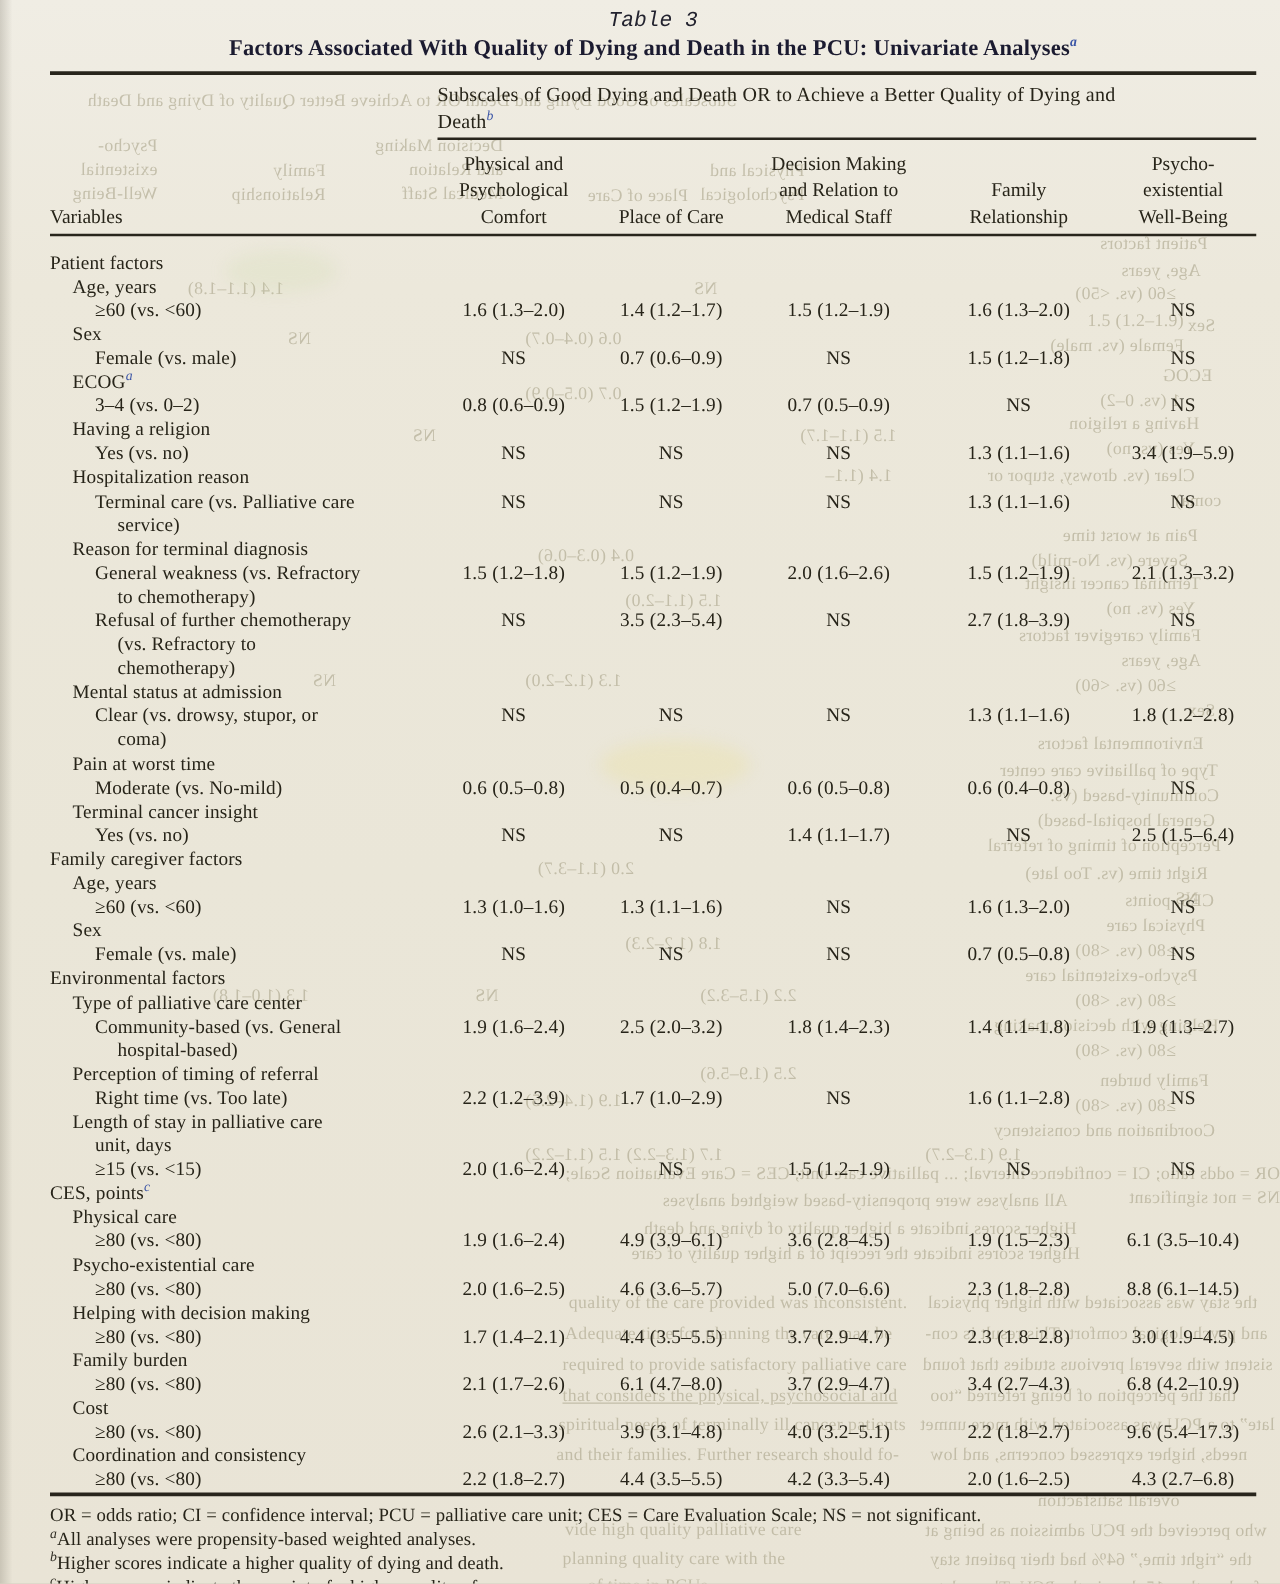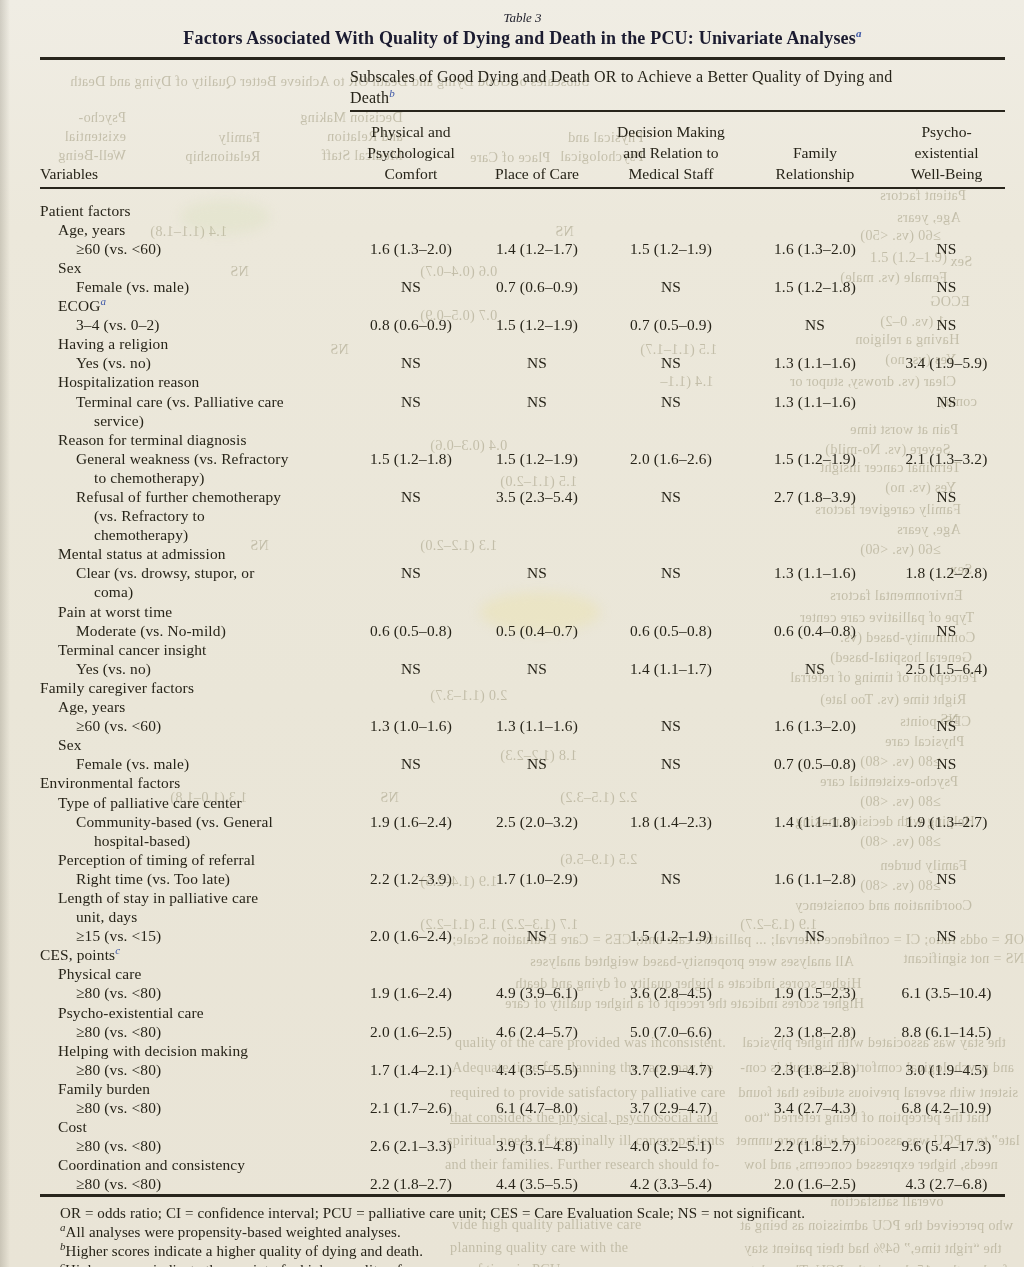--- a/index.html
+++ b/index.html
@@ -25,21 +25,21 @@
   .ghost{
     position:absolute;white-space:pre-line;
     font-size:14.2px;line-height:19px;letter-spacing:.3px;
     color:#a39d82;opacity:.55;
   }
   .ghost.mir{transform:scaleX(-1);}
 
   
   .content{position:relative;z-index:2;padding:8px 19px 0 40px;}
   .caption{text-align:center;}
-  .table-label{font-style:italic;font-size:13px;line-height:19px;color:#22222e;}
+  .table-label{font-style:italic;font-size:17px;line-height:19px;color:#22222e;font-family:Liberation Mono, monospace;}
   .table-title{font-weight:bold;font-size:18px;line-height:23px;color:#1b1b30;letter-spacing:.2px;}
   sup.bluesup{color:#3c56a6;font-style:italic;font-size:11px;line-height:0;vertical-align:super;}
   sup.darksup{color:#2e2b22;font-style:italic;font-size:11px;line-height:0;vertical-align:super;}
 
   .rule{background:#28251c;}
   .top-rule{height:3px;margin-top:7px;}
   .spanner-wrap{margin-left:310px;margin-top:6px;}
   .spanner-text{
     display:block;text-align:left;white-space:pre-line;
     font-size:16px;line-height:21px;letter-spacing:.2px;
@@ -62,21 +62,21 @@
   .ind0{padding-left:18px;text-indent:-18px;}
   .ind1{padding-left:36px;text-indent:-18px;}
   .ind2{padding-left:54px;text-indent:-18px;}
   .cell{
     text-align:center;font-size:15.4px;line-height:19.1px;letter-spacing:.2px;
     font-variant-numeric:tabular-nums;
   }
   .bottom-rule{height:2.6px;margin-top:1px;}
 
   .footnotes{margin-top:7px;font-size:15px;line-height:19px;}
-  .fnline{letter-spacing:.1px;margin-left:20px;}
+  .fnline{letter-spacing:.1px;}
 </style>
 </head>
 <body>
 
 <div class="page">
   <div class="ghosts">
       <div class="ghost mir" style="left: 70px; top: 72px;">Subscales of Good Dying and Death OR to Achieve Better Quality of Dying and Death</div>
       <div class="ghost mir" style="left: 58px; top: 108px;">Psycho-
 existential
 Well-Being</div>
@@ -396,21 +396,21 @@
           <div class="cell">3.6 (2.8–4.5)</div>
           <div class="cell">1.9 (1.5–2.3)</div>
           <div class="cell">6.1 (3.5–10.4)</div>
         </div>
         <div class="cols row">
           <div class="lbl ind1">Psycho-existential care</div>
         </div>
         <div class="cols row">
           <div class="lbl ind2">≥80 (vs. &lt;80)</div>
           <div class="cell">2.0 (1.6–2.5)</div>
-          <div class="cell">4.6 (2.4–5.7)</div>
+          <div class="cell">4.6 (3.6–5.7)</div>
           <div class="cell">5.0 (7.0–6.6)</div>
           <div class="cell">2.3 (1.8–2.8)</div>
           <div class="cell">8.8 (6.1–14.5)</div>
         </div>
         <div class="cols row">
           <div class="lbl ind1">Helping with decision making</div>
         </div>
         <div class="cols row">
           <div class="lbl ind2">≥80 (vs. &lt;80)</div>
           <div class="cell">1.7 (1.4–2.1)</div>

